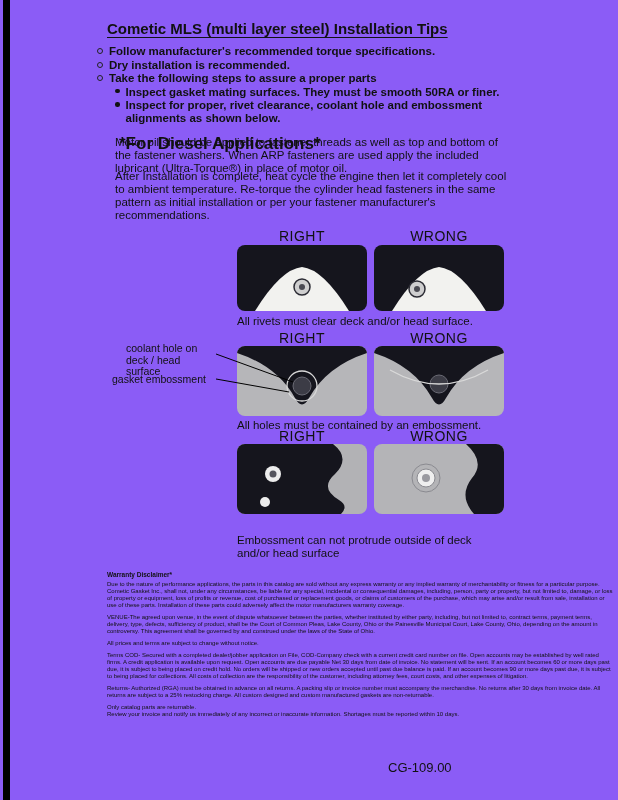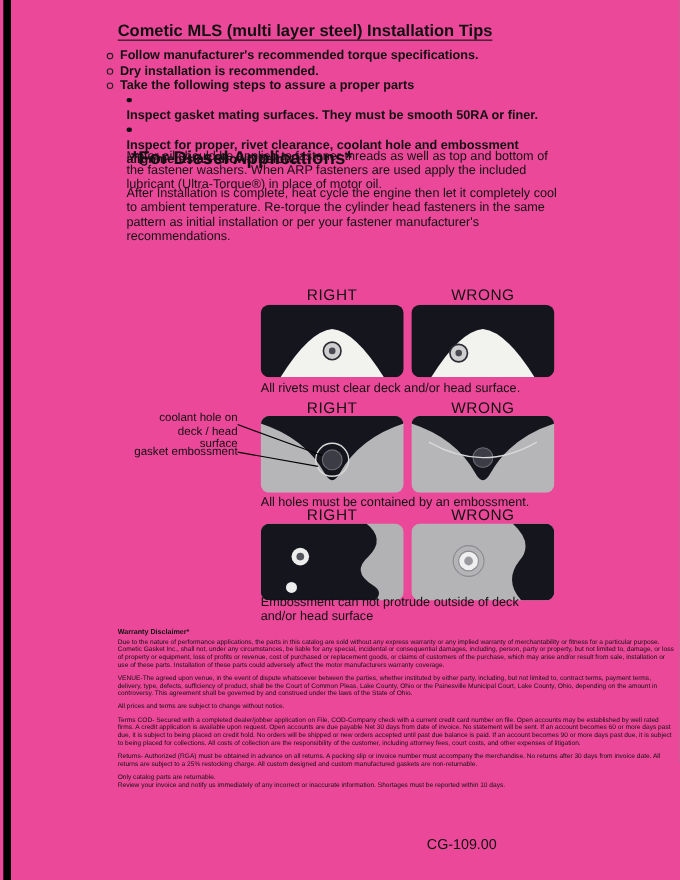--- a/index.html
+++ b/index.html
@@ -1,43 +1,43 @@
 <!DOCTYPE html>
 <html><head>
 <meta charset="utf-8">
 <style>
   html,body{margin:0;padding:0;background:#888;}
   .page{
-    position:relative;width:618px;height:800px;background:#ec4899;
+    position:relative;width:618px;height:800px;background:#8b5cf6;
     font-family:"Liberation Sans", sans-serif;color:#111;overflow:hidden;
     margin:0 auto;
   }
   .left-bar{position:absolute;left:3px;top:0;width:7px;height:800px;background:#000;}
   .title{
     position:absolute;left:107px;top:20px;margin:0;
     font-size:15px;font-weight:bold;text-decoration:underline;text-underline-offset:3px;
   }
   .tips{position:absolute;left:97px;top:45px;width:420px;font-size:11.5px;line-height:12.5px;}
   .tip{display:flex;gap:6px;margin-bottom:1px;font-weight:bold;}
   .tip .m-open{flex:0 0 auto;width:4px;height:4px;border:1px solid #222;border-radius:50%;margin-top:3px;}
-  .sub{margin-left:18px;flex-direction:column;}
+  .sub{margin-left:18px;}
   .tip .m-fill{flex:0 0 auto;width:4.5px;height:4.5px;background:#111;border-radius:50%;margin-top:3px;}
   .diesel-h{position:absolute;left:102px;top:117px;margin:17px;font-size:17px;font-weight:bold;}
   .dp{position:absolute;left:115px;width:396px;margin:0;font-size:11.5px;line-height:13px;}
   .dp1{top:136px;} .dp2{top:170px;} .dp3{top:212px;}
-  .diag-row{position:absolute;left:0;width:618px;margin-top:32px;}
+  .diag-row{position:absolute;left:0;width:618px;}
   .row1{top:228px;height:102px;} .row2{top:330px;height:106px;} .row3{top:428px;height:124px;}
   .dg-head{position:absolute;width:130px;text-align:center;font-size:14px;letter-spacing:.5px;top:0;}
   .dg-head.left{left:237px;} .dg-head.right{left:374px;}
   .photo{position:absolute;display:block;}
   .photo.left{left:237px;} .photo.right{left:374px;}
   .row1 .photo{top:17px;} .row2 .photo{top:16px;} .row3 .photo{top:16px;}
   .caption{position:absolute;left:237px;font-size:11.5px;line-height:13px;white-space:pre-line;}
-  .row1 .caption{top:87px;} .row2 .caption{top:89px;text-align:right;} .row3 .caption{top:82px;width:260px;}
-  .callout{position:absolute;font-size:10.5px;line-height:11.5px;white-space:pre-line;text-align:right;}
+  .row1 .caption{top:87px;} .row2 .caption{top:89px;text-align:right;} .row3 .caption{top:106px;width:260px;}
+  .callout{position:absolute;font-size:10.5px;line-height:11.5px;white-space:pre-line;text-align:left;}
   .co1{left:126px;top:13px;width:90px;}
   .co2{left:112px;top:44px;width:104px;}
   .leader{position:absolute;left:0;top:0;pointer-events:none;}
   .warranty{position:absolute;left:107px;top:571px;width:506px;}
   .warranty h2{margin:0 0 3px 0;font-size:6.5px;}
   .warranty p{margin:0 0 5px 0;font-size:6px;line-height:7px;}
   .warranty p.tight{margin-bottom:0;}
   .footer{position:absolute;left:388px;top:760px;font-size:13px;}
 </style>
 </head>

